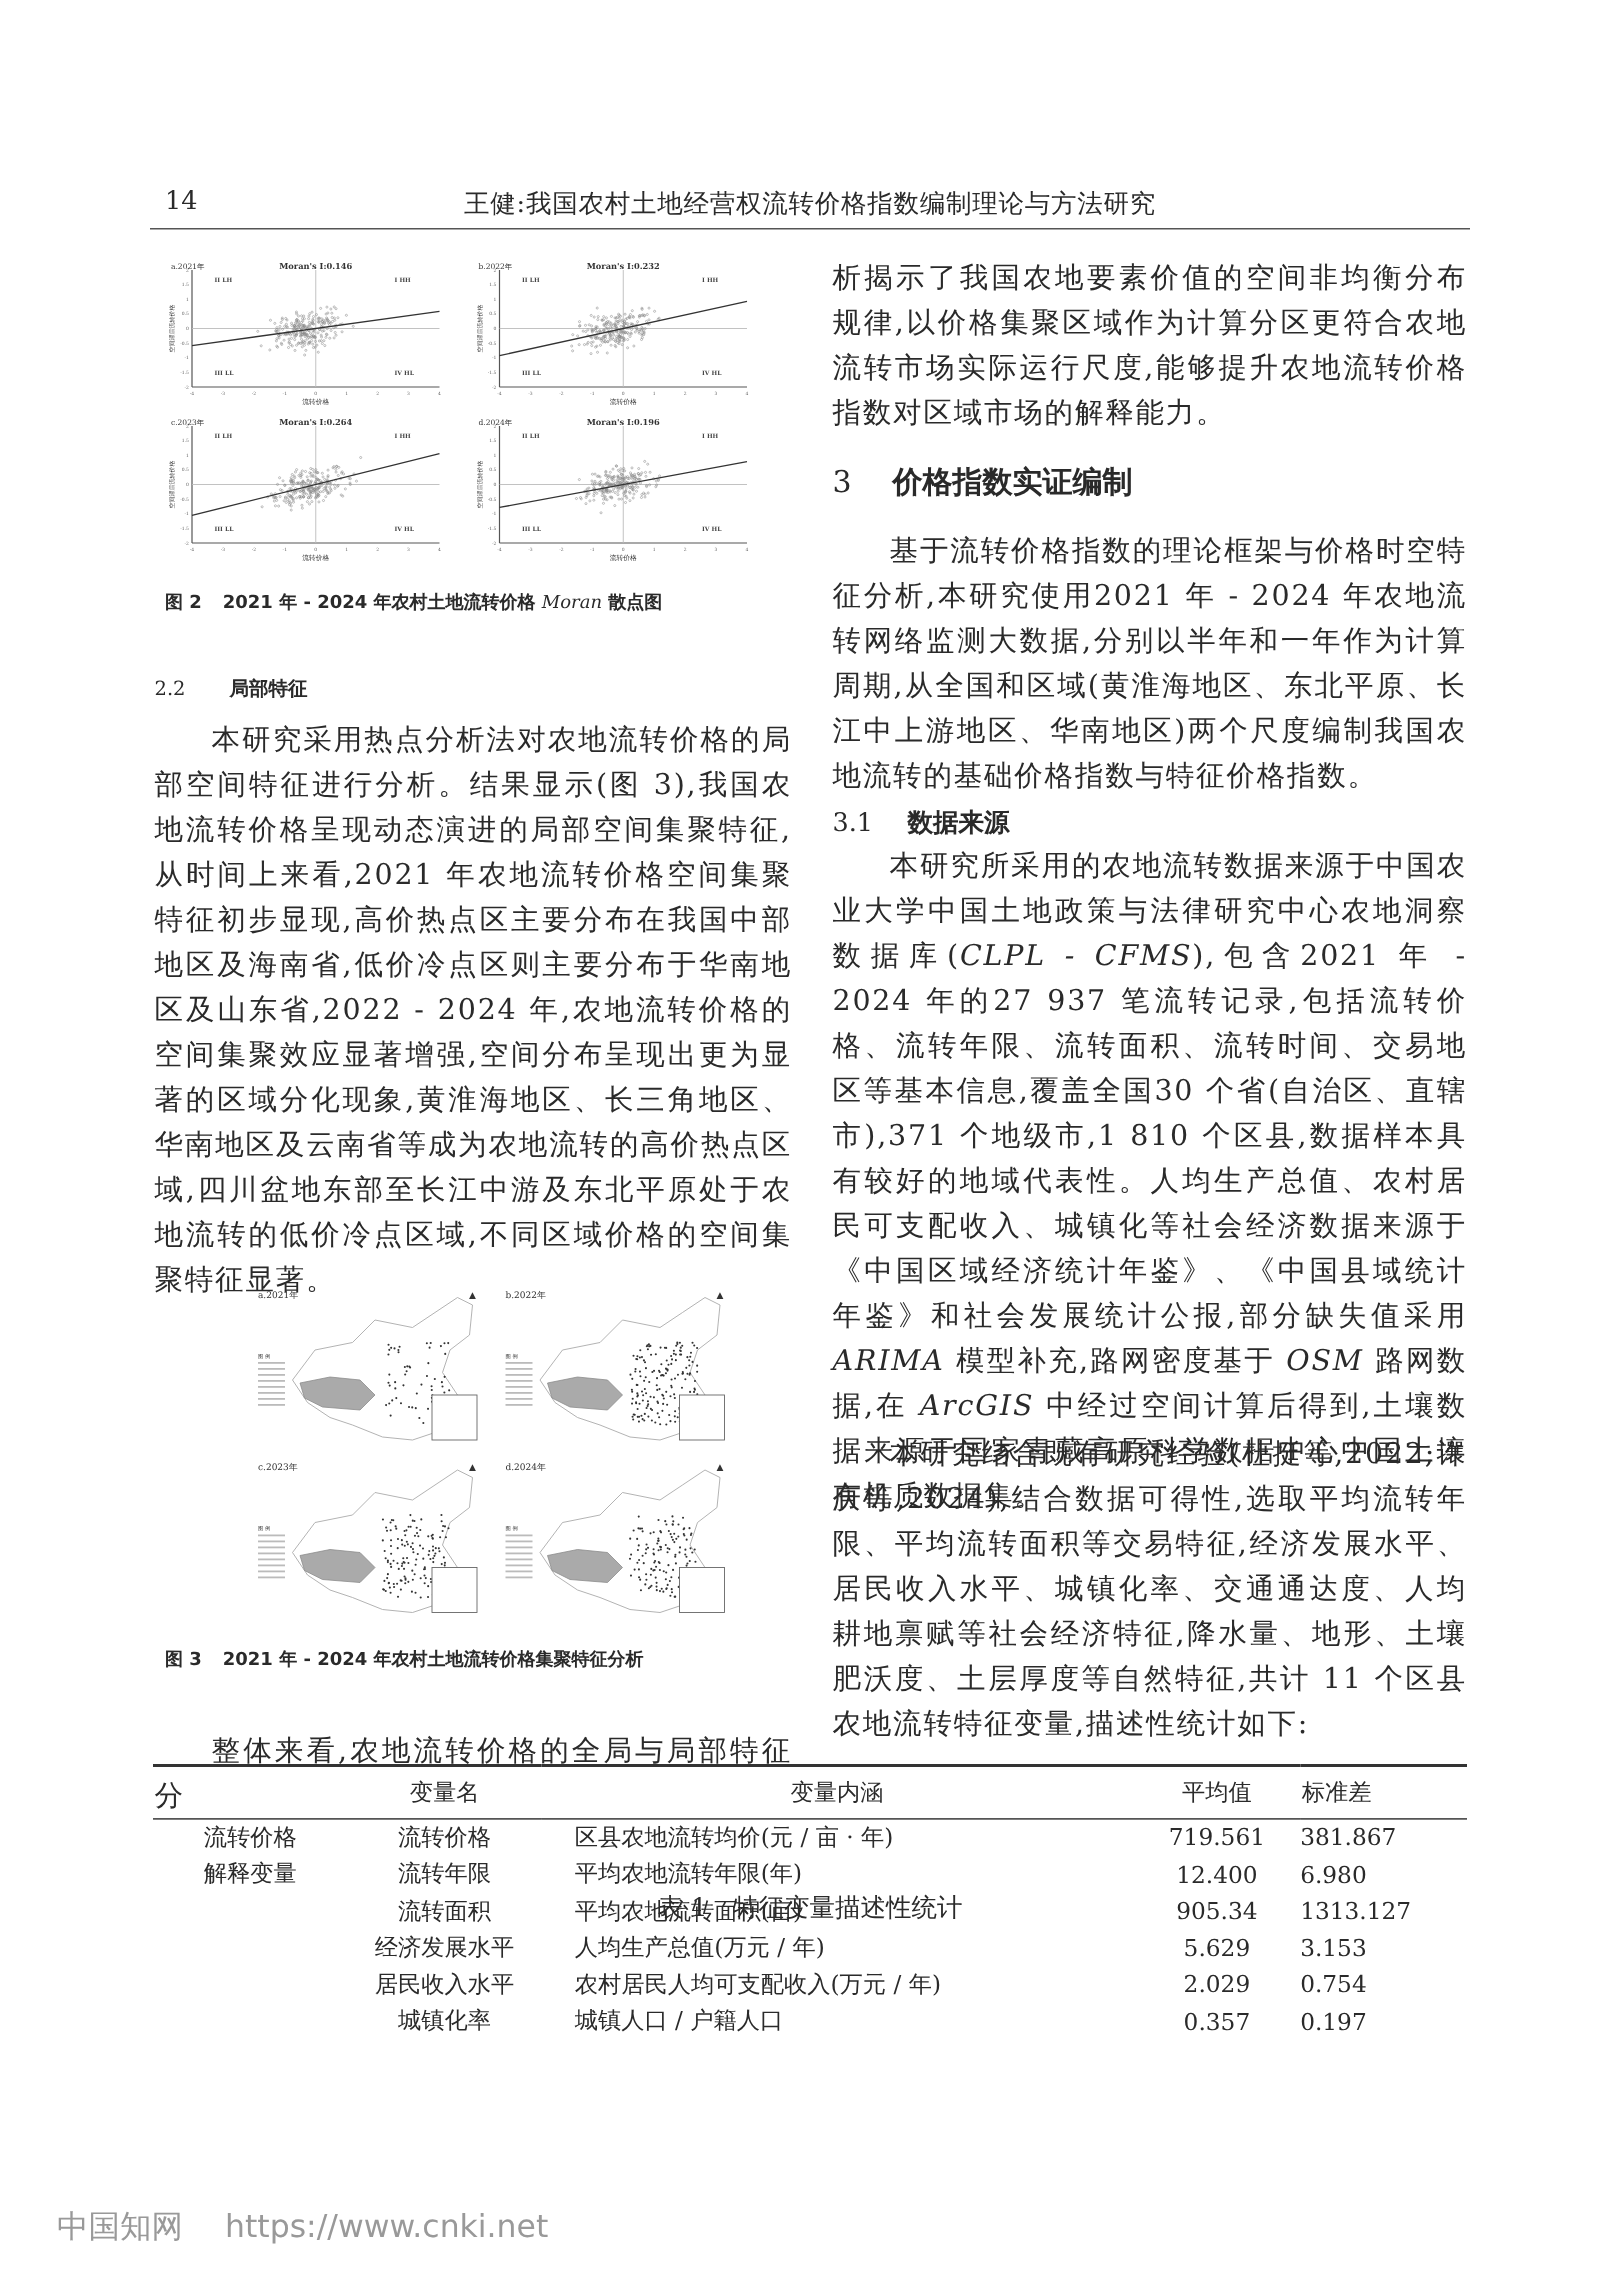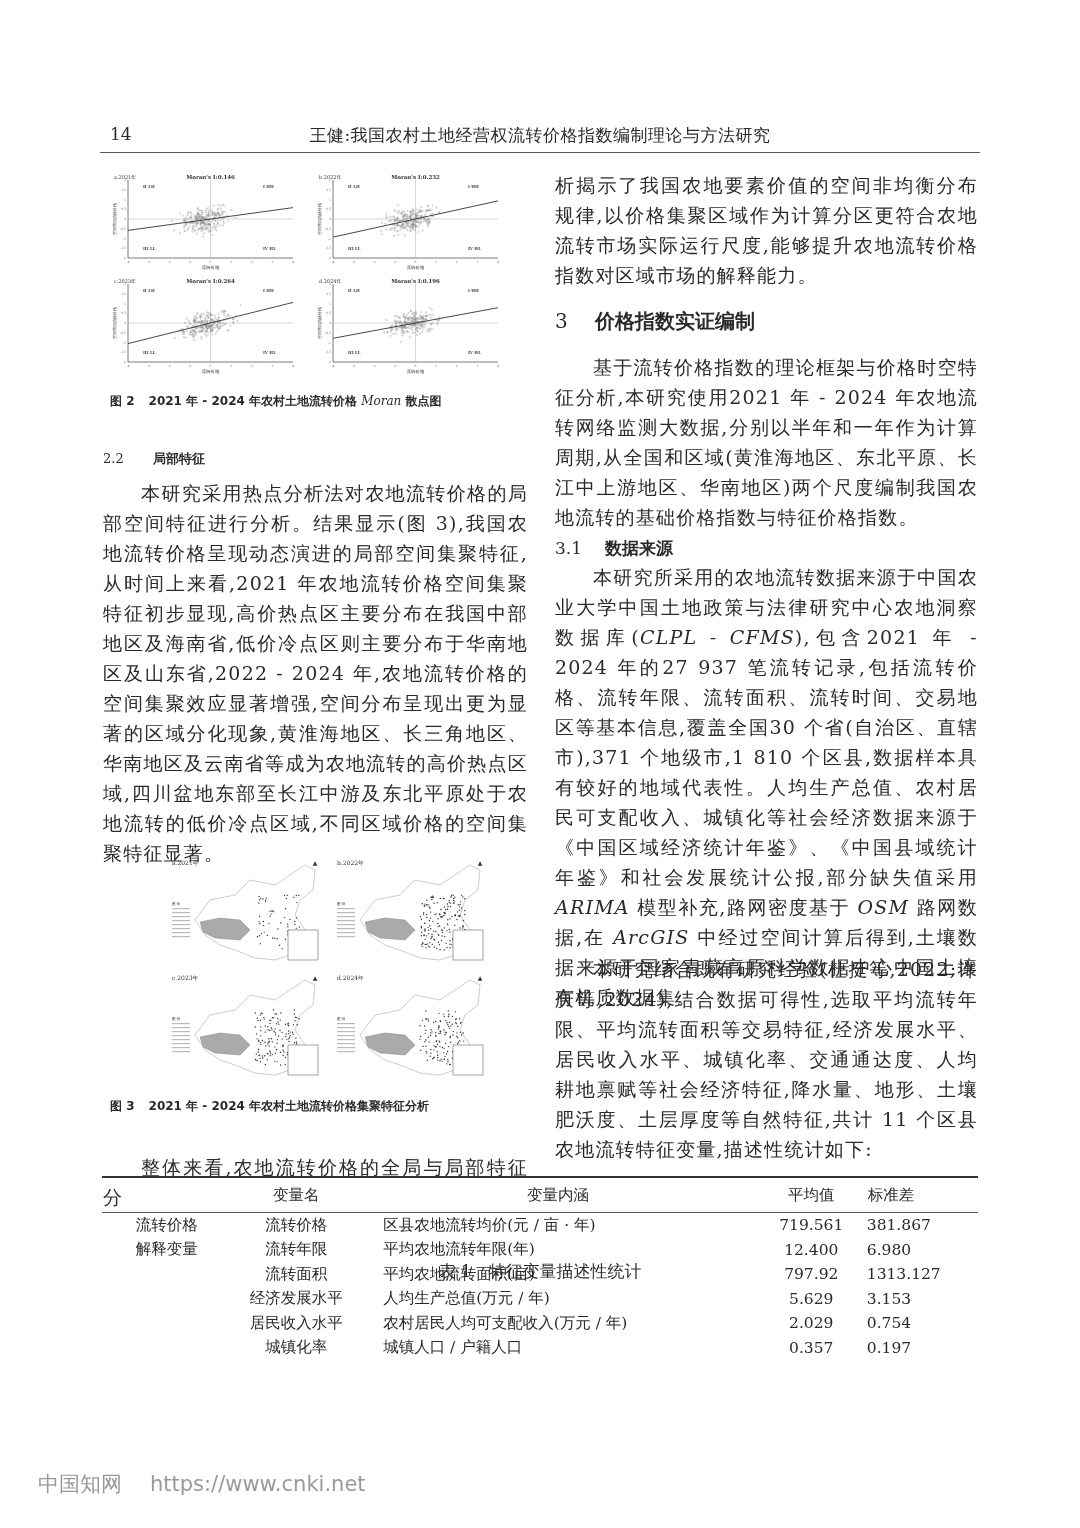--- a/index.html
+++ b/index.html
@@ -1869,21 +1869,21 @@
         <td class="c1">解释变量</td>
         <td class="c2">流转年限</td>
         <td class="c3">平均农地流转年限(年)</td>
         <td class="c4">12.400</td>
         <td class="c5">6.980</td>
       </tr>
       <tr>
         <td class="c1"></td>
         <td class="c2">流转面积</td>
         <td class="c3">平均农地流转面积(亩)</td>
-        <td class="c4">797.92</td>
+        <td class="c4">905.34</td>
         <td class="c5">1313.127</td>
       </tr>
       <tr>
         <td class="c1"></td>
         <td class="c2">经济发展水平</td>
         <td class="c3">人均生产总值(万元 / 年)</td>
         <td class="c4">5.629</td>
         <td class="c5">3.153</td>
       </tr>
       <tr>

